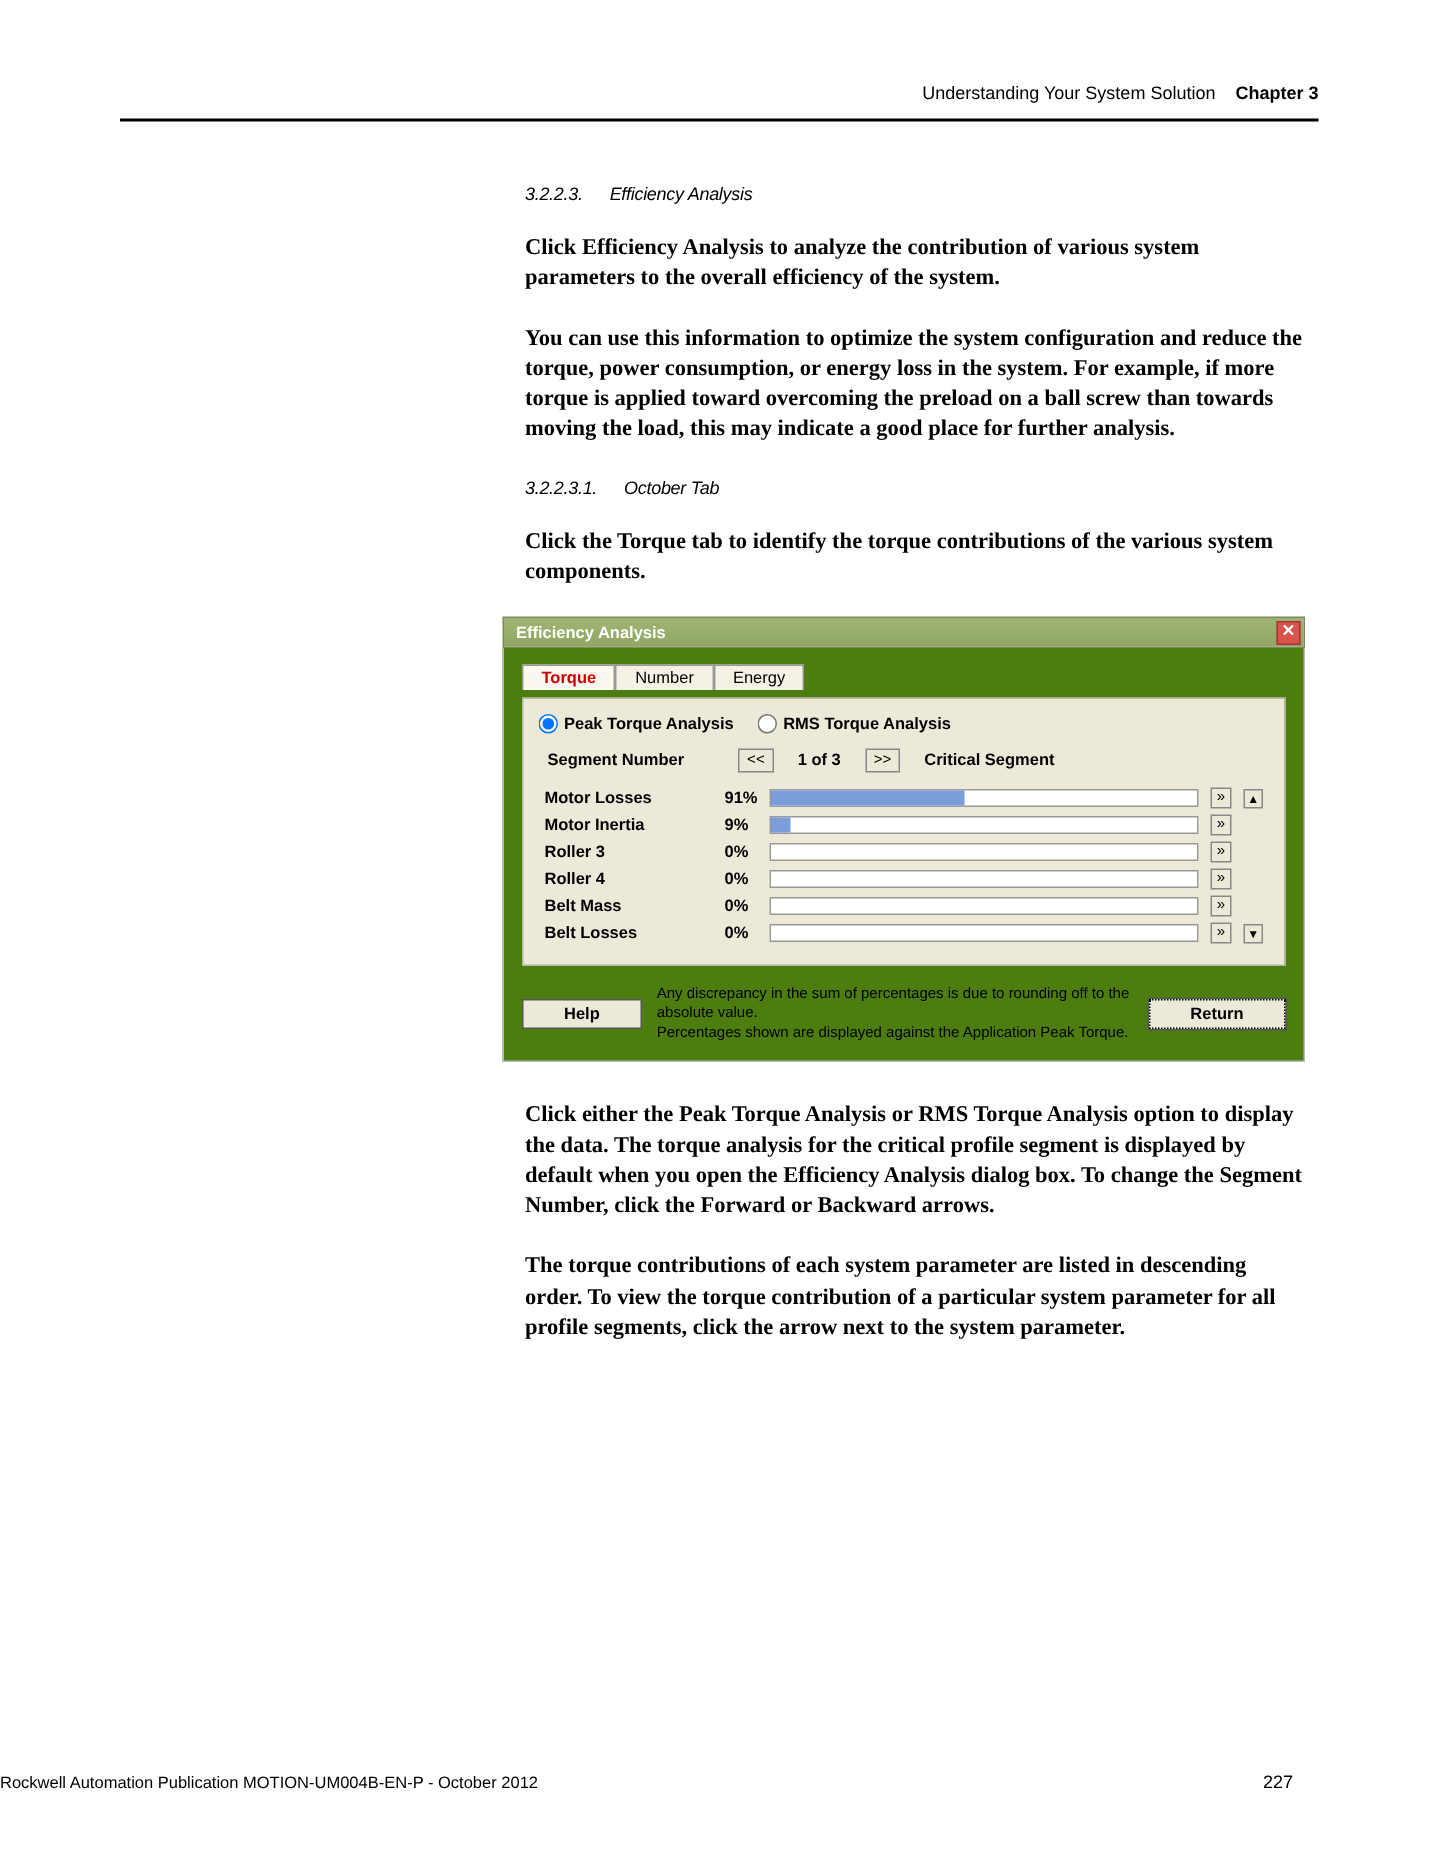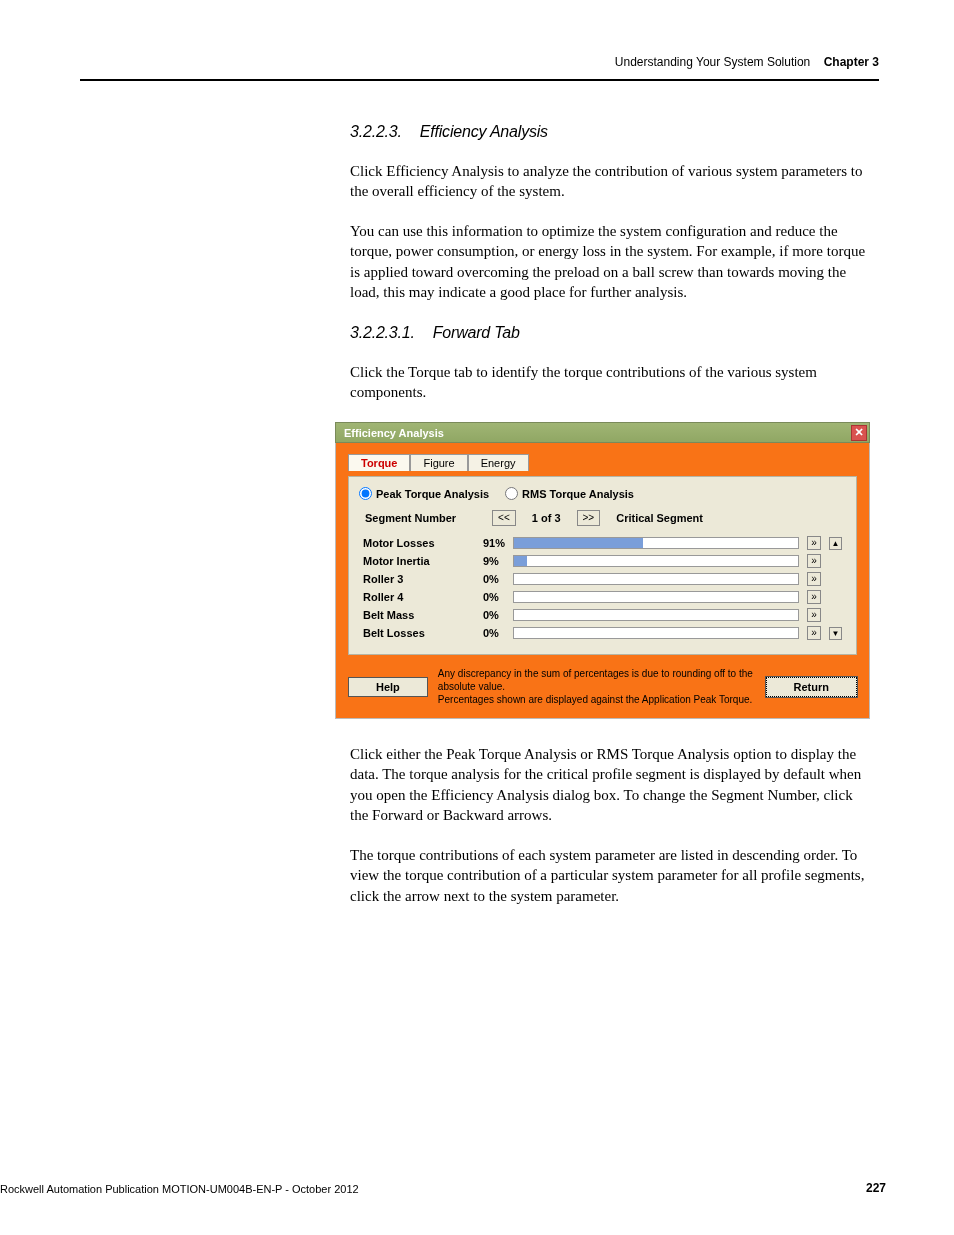--- a/index.html
+++ b/index.html
@@ -24,28 +24,28 @@
   }
   .header .chapter { font-weight: bold; margin-left: 10px; }
   .content {
     margin-left: 270px;
     width: 520px;
     font-size: 15px;
     line-height: 1.35;
   }
   .h-sec {
     font-style: italic;
-    font-size: 16px;
+    font-size: 12px;
     margin-bottom: 18px;
     font-family: Arial, Helvetica, sans-serif;
     font-weight: normal;
     letter-spacing: -0.2px;
   }
   .h-sec .num { margin-right: 18px; }
-  .para { margin-bottom: 20px; }
+  .para { margin-bottom: 20px; font-weight: bold; }
   .fig-caption {
     font-family: Arial, Helvetica, sans-serif;
     font-weight: bold;
     font-size: 12.5px;
     margin-top: 18px;
     margin-bottom: 8px;
   }
 
   
   .dialog-wrap {
@@ -70,21 +70,21 @@
     width: 16px; height: 16px;
     background: #d9534f;
     border: 1px solid #a33;
     color: #fff;
     text-align: center;
     line-height: 13px;
     font-size: 11px;
     font-weight: bold;
   }
   .dlg-body {
-    background: #f97316;
+    background: #4d7c0f;
     border: 1px solid #bbb;
     border-top: none;
     padding: 10px 12px 12px 12px;
     font-size: 11px;
     color: #000;
   }
   .tabs {
     display: flex;
     gap: 0;
     margin-bottom: 6px;
@@ -200,59 +200,59 @@
     position: absolute;
     bottom: 40px;
     left: 0;
     width: 948px;
     text-align: left;
     font-family: Arial, Helvetica, sans-serif;
     font-size: 11px;
   }
   .page-num {
     position: absolute;
-    right: 68px;
+    right: 92px;
     bottom: 40px;
     font-family: Arial, Helvetica, sans-serif;
     font-size: 12px;
-    font-weight: bold;
+    font-weight: normal;
   }
 </style>
 </head>
 <body>
 
 <div class="page">
   <div class="header">
     <span>Understanding Your System Solution</span>
     <span class="chapter">Chapter 3</span>
   </div>
 
   <div class="content">
     <div class="h-sec">
       <span class="num">3.2.2.3.</span><span>Efficiency Analysis</span>
     </div>
     <p class="para">Click Efficiency Analysis to analyze the contribution of various system parameters to the overall efficiency of the system.</p>
     <p class="para">You can use this information to optimize the system configuration and reduce the torque, power consumption, or energy loss in the system. For example, if more torque is applied toward overcoming the preload on a ball screw than towards moving the load, this may indicate a good place for further analysis.</p>
 
     <div class="h-sec">
-      <span class="num">3.2.2.3.1.</span><span>Forward Tab</span>
+      <span class="num">3.2.2.3.1.</span><span>October Tab</span>
     </div>
     <p class="para">Click the Torque tab to identify the torque contributions of the various system components.</p>
 
   </div>
 
   <div class="dialog-wrap">
     <div class="titlebar">
       <span>Efficiency Analysis</span>
       <span class="closebox">✕</span>
     </div>
     <div class="dlg-body">
       <div class="tabs">
         <div class="tab active">Torque</div>
-        <div class="tab">Figure</div>
+        <div class="tab">Number</div>
         <div class="tab">Energy</div>
       </div>
       <div class="section-box">
         <div class="radio-row">
           <label>
               <input type="radio" checked="" style="">
               <span>Peak Torque Analysis</span>
             </label>
           <label>
               <input type="radio" style="">

